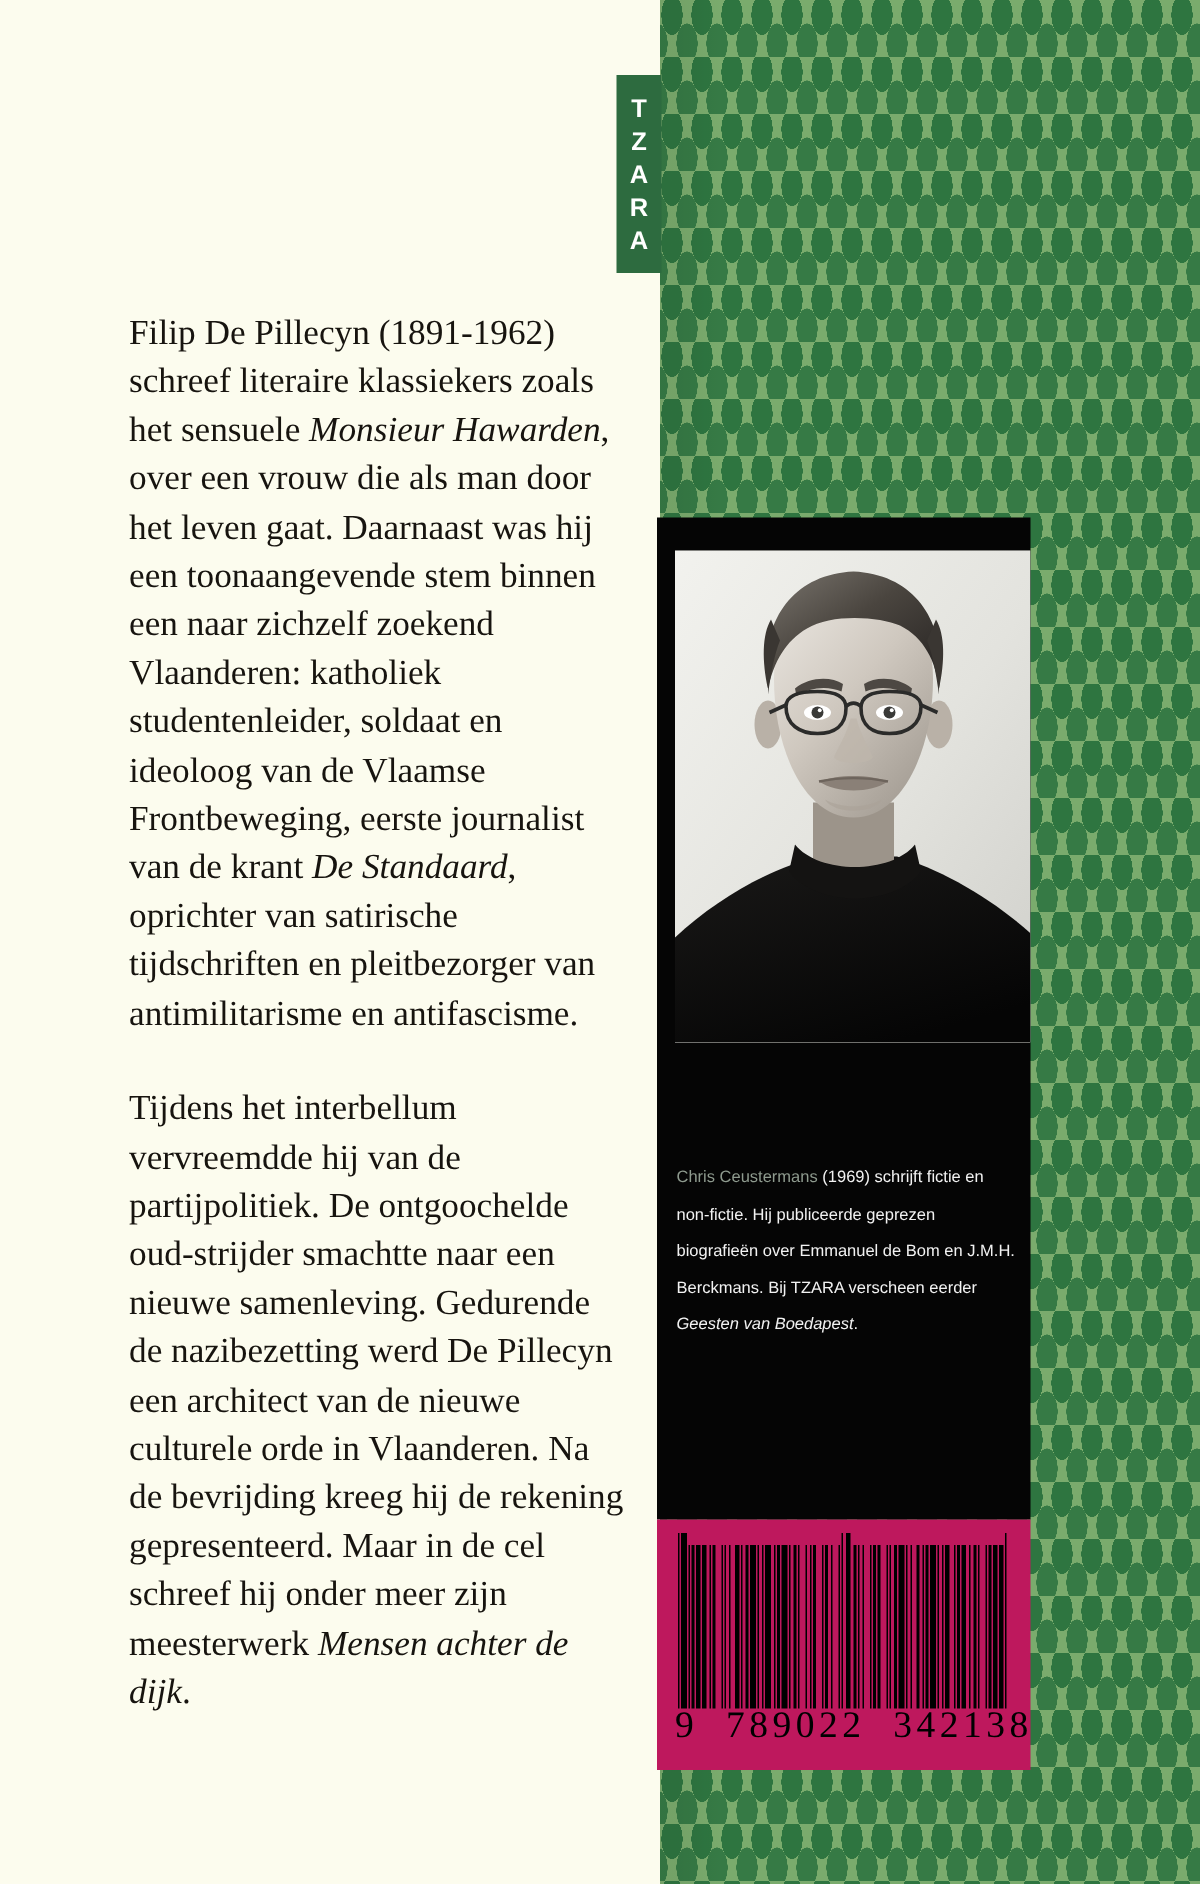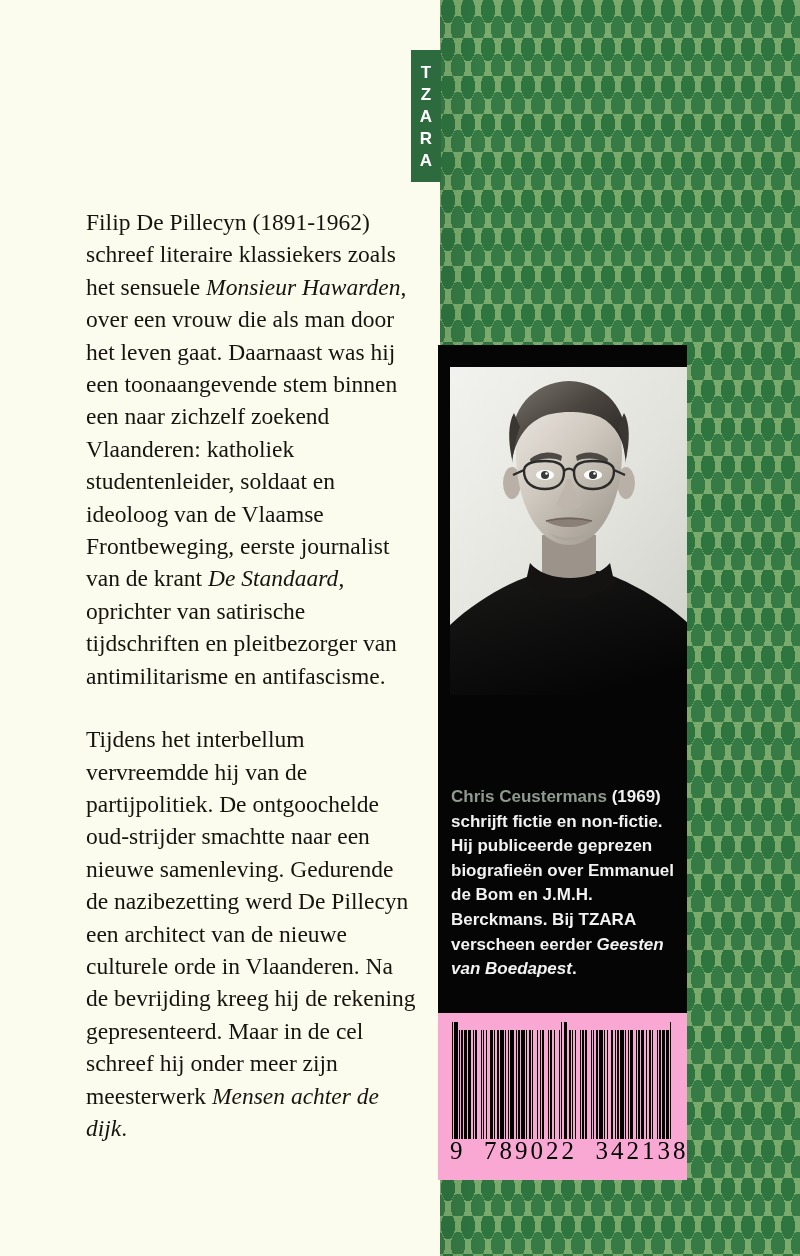--- a/index.html
+++ b/index.html
@@ -113,38 +113,37 @@
   }
   #portrait svg { display: block; }
 
   #bio {
     position: absolute;
     left: 13px;
     top: 428px;
     width: 226px;
     color: #f2f2f2;
     font-family: "Liberation Sans", sans-serif;
-    font-size: 17px;
+    font-size: 11px;
     line-height: 24.6px;
-    font-weight: bold;
-    margin-top: 12px;
+    font-weight: normal;
   }
   #bio .bio-name {
     color: #8e9a8e;
   }
   #bio i { font-style: italic; }
 
   
   #barcode-box {
     position: absolute;
     left: 438px;
     top: 1013px;
     width: 249px;
     height: 167px;
-    background: #f9a8d4;
+    background: #be185d;
     z-index: 5;
   }
   #barcode-bars {
     position: absolute;
     left: 14px;
     top: 9px;
     width: 222px;
     height: 117px;
     display: flex;
     align-items: flex-end;

